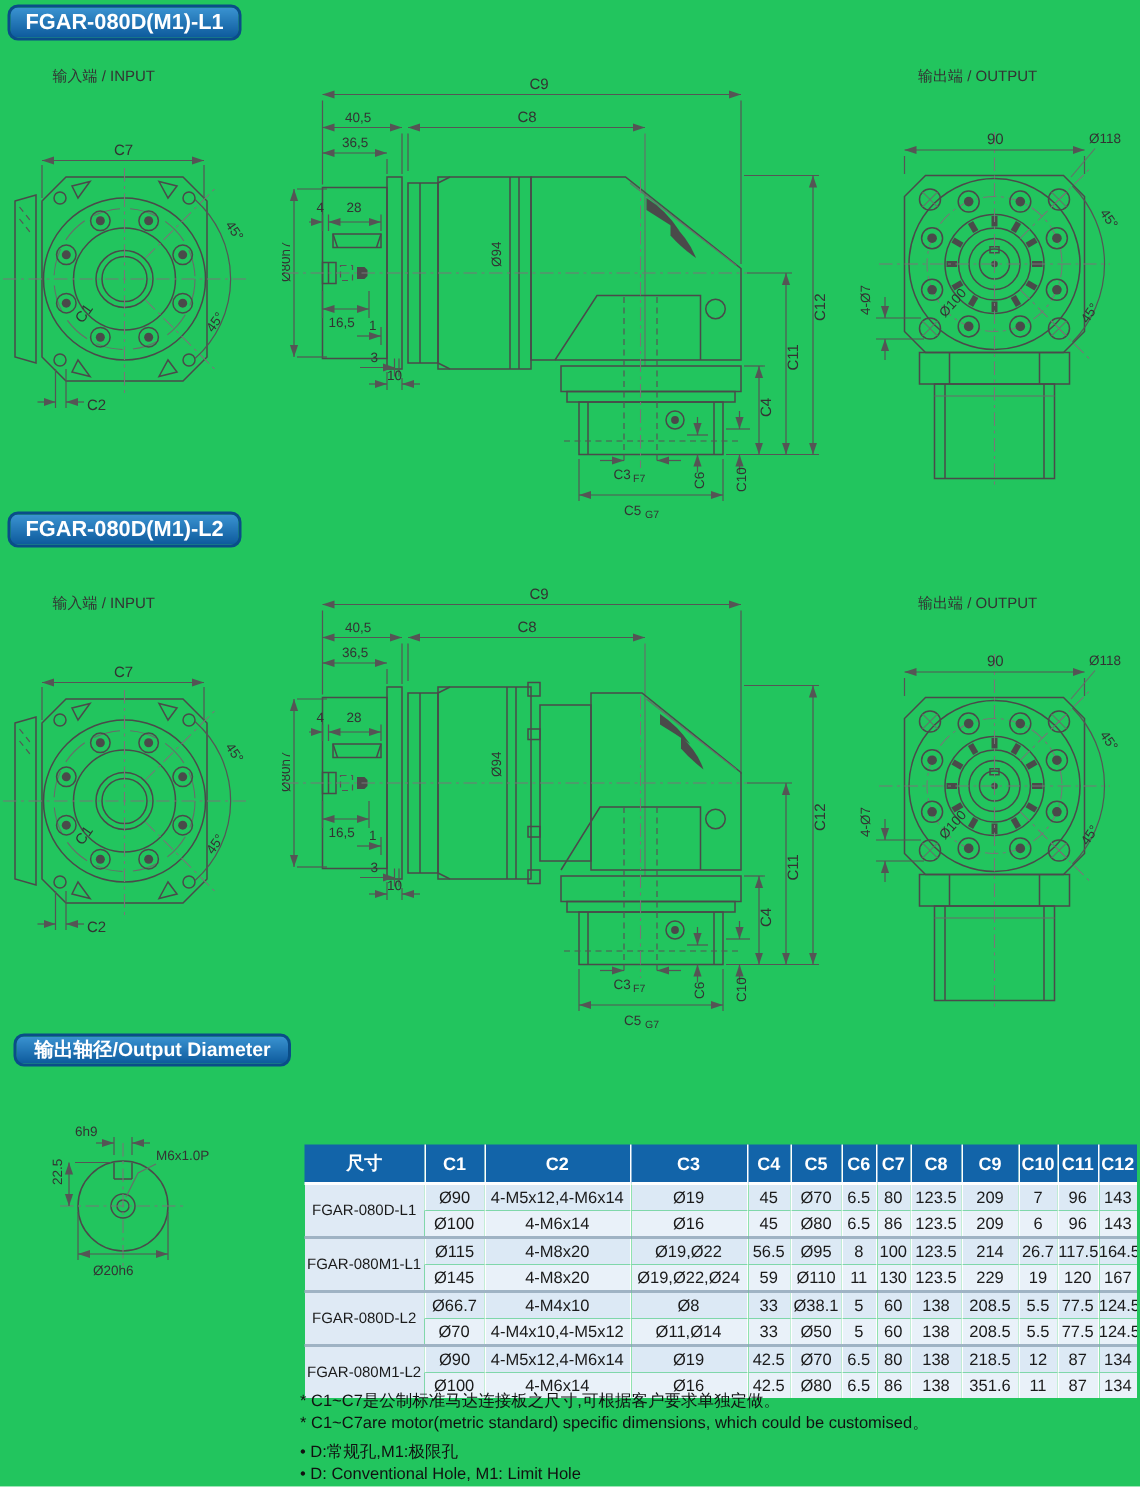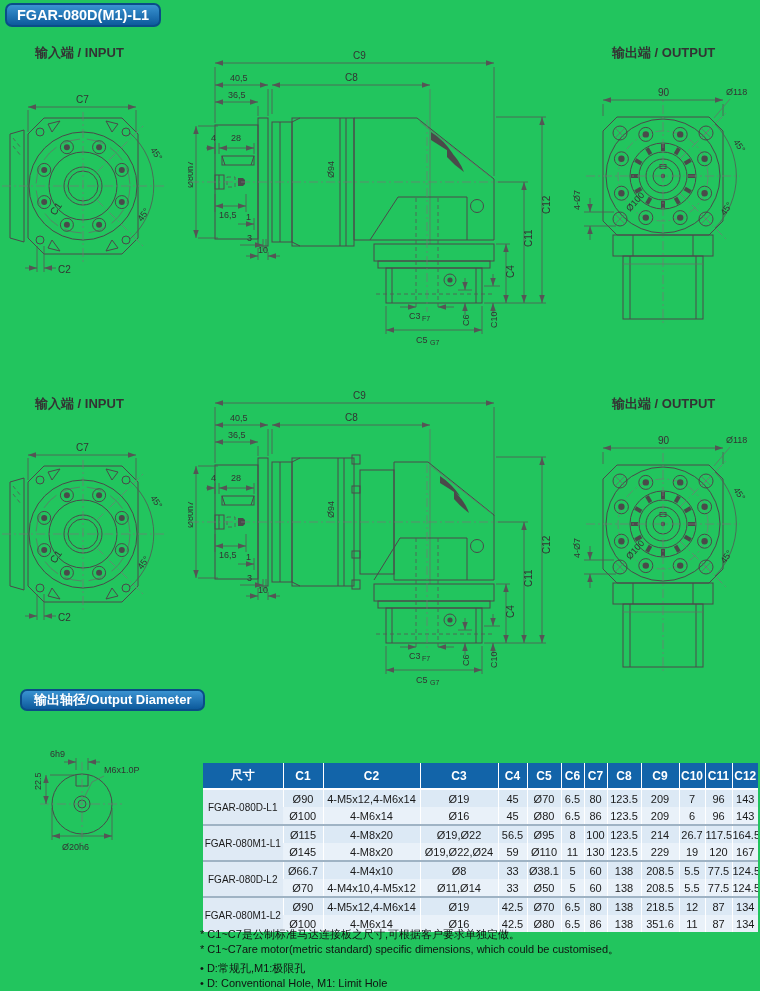--- a/index.html
+++ b/index.html
@@ -3,21 +3,21 @@
 <meta charset="utf-8">
 <style>
   html,body{margin:0;padding:0;background:#fff}
   .page{position:relative;width:760px;height:991px;background:#22c55e;overflow:hidden;
         font-family:"Liberation Sans","DejaVu Sans",sans-serif;color:#1a1a1a}
   .abs{position:absolute}
   .badge{position:absolute;background:linear-gradient(#3a93d1,#0d5a9c);border:2px solid #0a4d88;
          border-radius:7px;color:#fff;font-weight:bold;font-size:14.5px;line-height:20px;
          padding:0 10px;white-space:nowrap}
   .badge.small{font-size:13px;line-height:18px;padding:0 12px}
-  .viewlabel{position:absolute;font-size:13px;font-weight:bold;color:#333;white-space:nowrap}
+  .viewlabel{position:absolute;font-size:10px;font-weight:normal;color:#333;white-space:nowrap}
   
   svg .ln{stroke:#4a4a4a;stroke-width:1;fill:none}
   svg .thin{stroke:#6a6a6a;stroke-width:.7;fill:none}
   svg .dim{stroke:#555;stroke-width:.8;fill:none}
   svg .cl{stroke:#777;stroke-width:.7;fill:none;stroke-dasharray:9,3,2,3}
   svg .dash{stroke:#555;stroke-width:.8;fill:none;stroke-dasharray:4,3}
   svg .dk{fill:#4a4a4a;stroke:none}
   svg text{font-family:"Liberation Sans","DejaVu Sans",sans-serif;font-size:10px;fill:#333}
   svg .t9{font-size:9px}
   svg .t7{font-size:7px}
@@ -335,20 +335,21 @@
         <line class="dim" x1="14" y1="146" x2="46" y2="146"></line>
       <line class="dim" x1="20" y1="118" x2="20" y2="132" marker-end="url(#a3)"></line>
       <line class="dim" x1="20" y1="146" x2="20" y2="160" marker-start="url(#a3)"></line>
       <text x="10" y="130" class="t9" transform="rotate(-90 10 130)">4-Ø7</text>
       <path class="dim" d="M145,44 A74 74 0 0 1 145,148"></path>
       <text x="163" y="62" class="t9" transform="rotate(55 163 62)">45°</text>
       <text x="155" y="136" class="t9" transform="rotate(-55 155 136)">45°</text>
     </g>
   </svg>
 
+  <div class="badge" style="left:5px;top:341px">FGAR-080D(M1)-L2</div>
   <div class="viewlabel" style="left:35px;top:395px">输入端 / INPUT</div>
   <div class="viewlabel" style="left:612px;top:395px">输出端 / OUTPUT</div>
 
   <svg class="abs" style="left:0;top:440px" width="190" height="208" viewBox="0 0 190 208">
     <defs>
         <marker id="a4" viewBox="0 0 10 10" refX="10" refY="5" markerWidth="10" markerHeight="10" orient="auto-start-reverse">
           <path d="M10,5 L0,1.6 L0,8.4 Z" fill="#555"></path>
         </marker>
       </defs>
     <g>
@@ -639,21 +640,21 @@
         <line class="dim" x1="14" y1="146" x2="46" y2="146"></line>
       <line class="dim" x1="20" y1="118" x2="20" y2="132" marker-end="url(#a6)"></line>
       <line class="dim" x1="20" y1="146" x2="20" y2="160" marker-start="url(#a6)"></line>
       <text x="10" y="130" class="t9" transform="rotate(-90 10 130)">4-Ø7</text>
       <path class="dim" d="M145,44 A74 74 0 0 1 145,148"></path>
       <text x="163" y="62" class="t9" transform="rotate(55 163 62)">45°</text>
       <text x="155" y="136" class="t9" transform="rotate(-55 155 136)">45°</text>
     </g>
   </svg>
 
-  <div class="badge small" style="left:20px;top:689px">输出轴径/Output Diameter</div>
+  <div class="badge small" style="left:9px;top:689px">输出轴径/Output Diameter</div>
 
   <svg class="abs" style="left:12px;top:742px" width="170" height="140" viewBox="0 0 170 140">
     <defs>
         <marker id="a7" viewBox="0 0 10 10" refX="10" refY="5" markerWidth="10" markerHeight="10" orient="auto-start-reverse">
           <path d="M10,5 L0,1.6 L0,8.4 Z" fill="#555"></path>
         </marker>
       </defs>
     <g>
       <circle class="ln" cx="70" cy="62" r="30"></circle>
       <line class="ln" x1="64" y1="33" x2="64" y2="44"></line>

